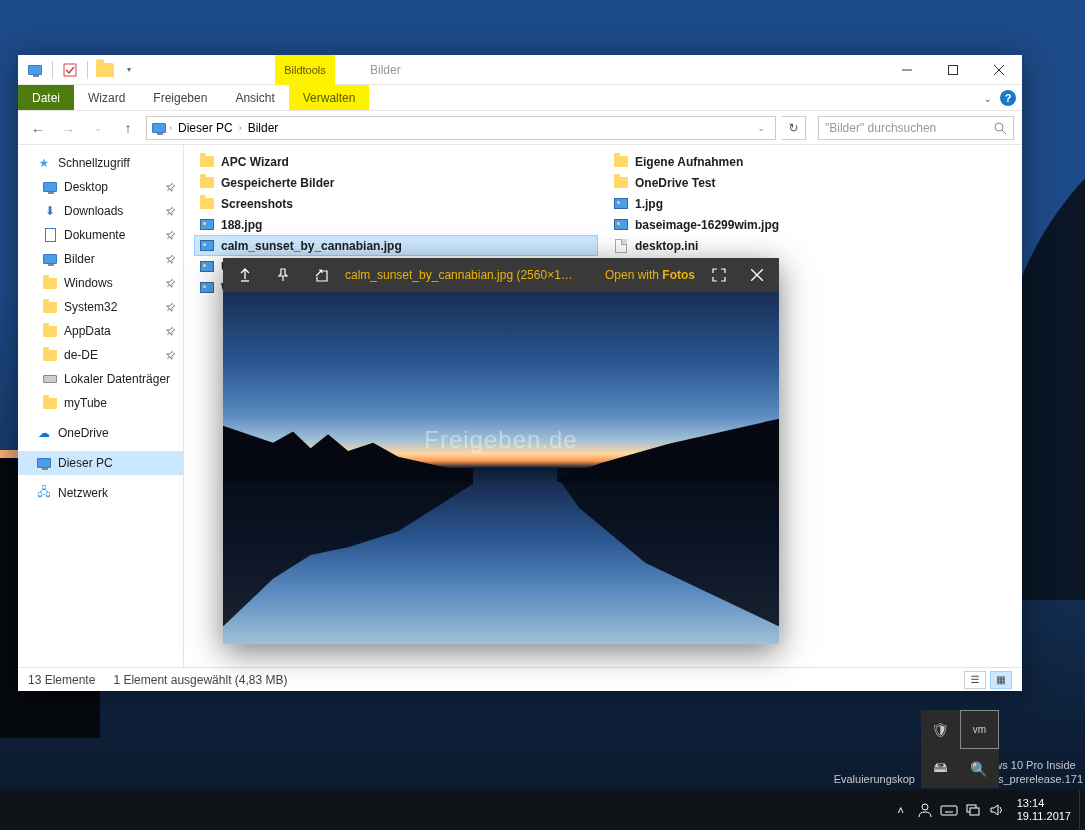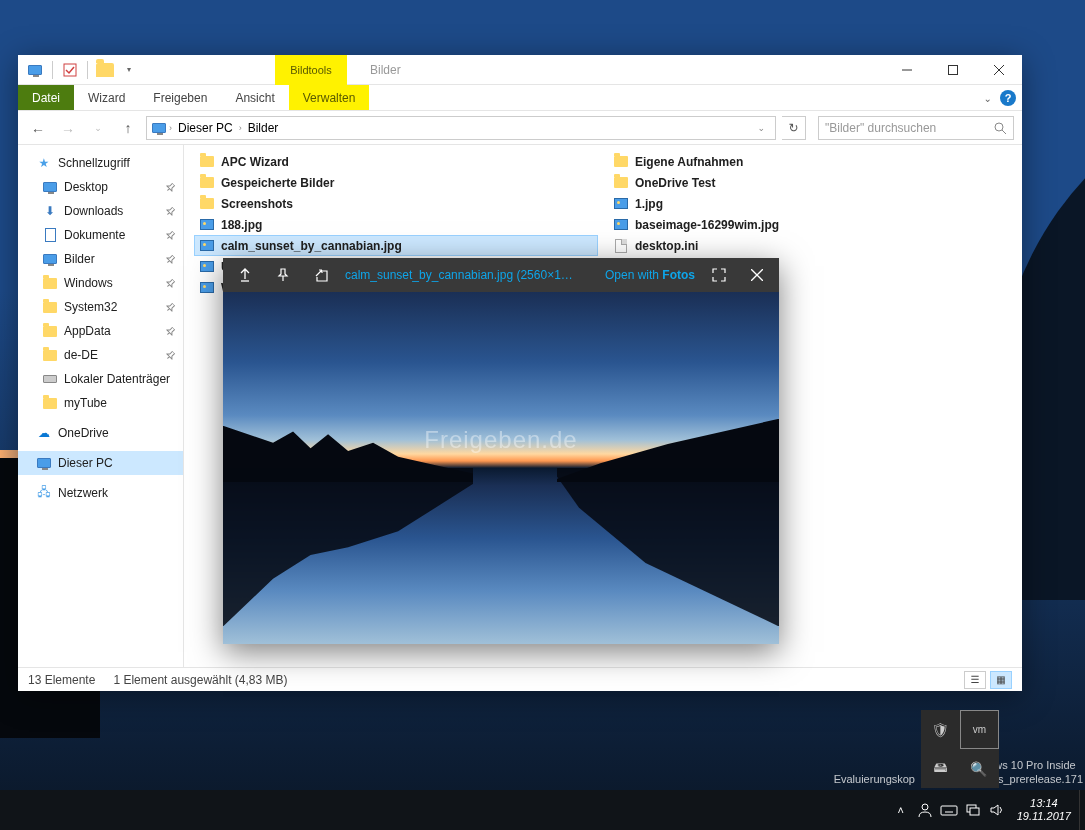--- a/index.html
+++ b/index.html
@@ -31,21 +31,21 @@
   .titlebar {
     height: 30px; display: flex; align-items: center; padding: 0 0 0 6px;
     background: #fff; border-bottom: 1px solid #e5e5e5; position: relative;
   }
   .titlebar .qat { display: flex; gap: 2px; align-items: center; }
   .qat-ico { width: 22px; height: 22px; display: flex; align-items: center; justify-content: center; font-size: 12px; }
   .qat-folder { width: 18px; height: 14px; background: #ffd867; border-radius: 2px 2px 0 0; position: relative; }
   .qat-folder::before { content:""; position:absolute; left:0; top:-4px; width:8px; height:4px; background:#ffd867; border-radius:2px 2px 0 0;}
   .sep { width:1px; height:18px; background:#ccc; margin:0 4px; }
   .tab-tool {
-    position: absolute; left: 257px; top: 0; height: 30px; width: 72px;
+    position: absolute; left: 257px; top: 0; height: 30px; width: 60px;
     background: #fff200; display: flex; align-items: center; justify-content: center;
     font-size: 11px; color: #5a5a00;
   }
   .titlebar-title { position: absolute; left: 352px; top: 0; height: 30px; display: flex; align-items: center; font-size: 12px; color: #999; }
   .win-controls { position: absolute; right: 0; top: 0; display: flex; height: 30px; }
   .win-btn { width: 46px; height: 30px; display: flex; align-items: center; justify-content: center; color: #333; font-size: 11px; }
 
   
   .ribbon { height: 26px; display: flex; align-items: stretch; border-bottom: 1px solid #e5e5e5; position: relative; }
   .ribbon-tab { padding: 0 14px; display: flex; align-items: center; font-size: 12px; color: #444; }
@@ -92,21 +92,21 @@
   .ico-ini::after { content:""; position:absolute; right:-1px; top:-1px; width:5px;height:5px; background:#ddd; border-left:1px solid #aaa; border-bottom:1px solid #aaa;}
 
   
   .statusbar { height: 24px; border-top: 1px solid #e5e5e5; display: flex; align-items: center; padding: 0 10px; font-size: 12px; color: #444; gap: 18px; text-align: right; }
   .statusbar .views { margin-left: auto; display: flex; gap: 4px; }
   .view-btn { width: 22px; height: 18px; border: 1px solid #ccc; display:flex; align-items:center; justify-content:center; font-size:10px;}
   .view-btn.active { background:#cce8ff; border-color:#99d1ff;}
 
   
   .preview { position: absolute; left: 223px; top: 258px; width: 556px; height: 386px; box-shadow: 0 8px 30px rgba(0,0,0,.5); display:flex; flex-direction:column; }
-  .preview-bar { height: 34px; background: #393939; display: flex; align-items: center; padding: 0 8px; gap: 10px; color: #0ea5e9; font-size: 12px; }
+  .preview-bar { height: 34px; background: #393939; display: flex; align-items: center; padding: 0 8px; gap: 10px; color: #eab308; font-size: 12px; }
   .pv-btn { width: 28px; height: 28px; display:flex; align-items:center; justify-content:center; color:#fff; }
   .pv-title { flex: 0 1 auto; white-space: nowrap; overflow: hidden; text-overflow: ellipsis; max-width: 230px; }
   .pv-open { margin-left: auto; }
   .pv-open b { font-weight: 600; }
   .preview-img {
     flex: 1;
     background: linear-gradient(to bottom,
       #1a2f55 0%, #2a5590 20%, #5a8ac0 35%, #a0c0d8 42%,
       #ffd8a0 46%, #ff9850 48%, #0a1a30 50%,
       #1a2f55 55%, #2a5590 70%, #5a8ac0 85%, #a0c0d8 100%);
@@ -127,21 +127,21 @@
   .refl-r { position:absolute; right:0; top:50%; width:40%; height:45%;
     background: #050810; opacity:.85;
     clip-path: polygon(100% 100%, 40% 60%, 10% 25%, 0 5%, 0 0, 100% 0);
   }
   .watermark { position:absolute; left:50%; top:38%; transform:translateX(-50%); color:rgba(255,255,255,.4); font-size:24px; font-weight:300; letter-spacing:1px;}
 
   
   .taskbar { position: absolute; left: 0; bottom: 0; width: 100%; height: 40px; background: #101418; display: flex; align-items: center; }
   .tray { margin-left: auto; display: flex; align-items: center; height: 100%; color: #fff; font-size: 11px; }
   .tray-ico { width: 24px; height: 40px; display:flex; align-items:center; justify-content:center; }
-  .clock { text-align: center; line-height: 13px; padding: 0 8px; font-style: italic; }
+  .clock { text-align: left; line-height: 13px; padding: 0 8px; }
   .tray-popup { position: absolute; right: 86px; bottom: 42px; width: 78px; height: 78px; background: #2b2b2b; display:grid; grid-template-columns:1fr 1fr; grid-template-rows:1fr 1fr; }
   .tray-popup div { display:flex; align-items:center; justify-content:center; color:#ccc; font-size:14px;}
   .eval-text { position:absolute; right:170px; bottom:44px; color:rgba(255,255,255,.75); font-size:11px; text-align:right; line-height:14px;}
   .eval-text2 { position:absolute; right:2px; bottom:44px; color:rgba(255,255,255,.75); font-size:11px; text-align:left; line-height:14px;}
 
   svg { display: block; }
 </style>
 </head>
 <body>
 

